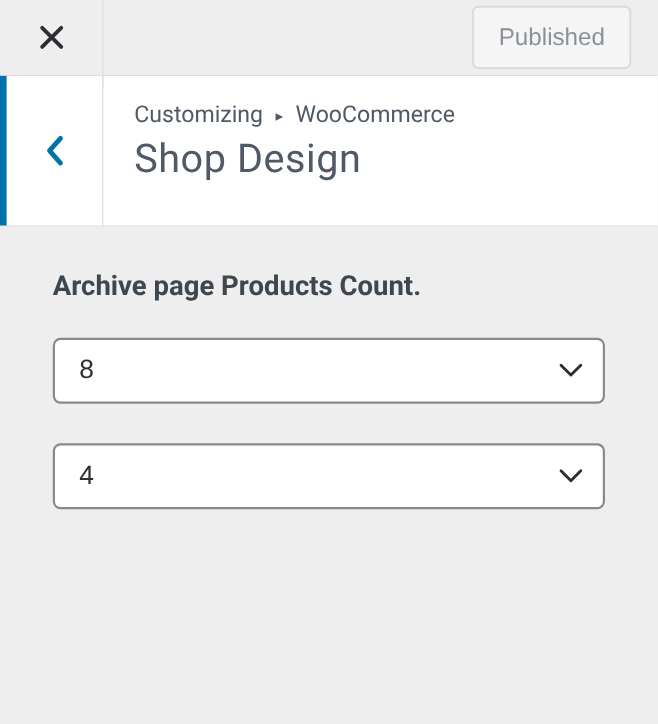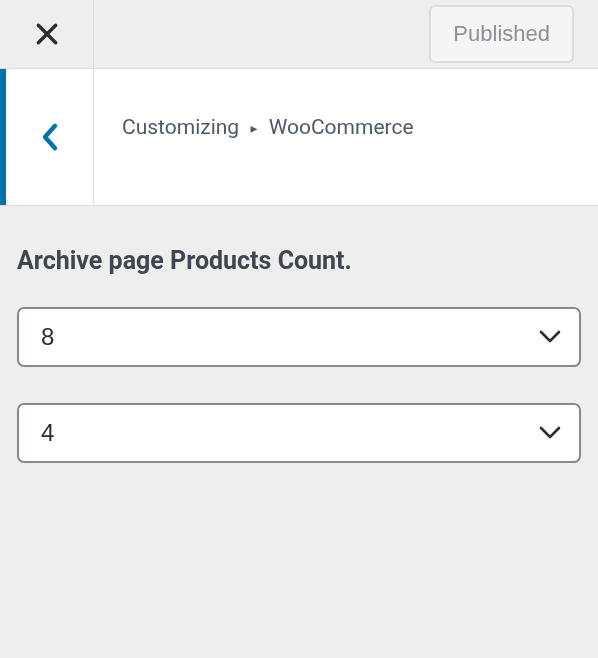--- a/index.html
+++ b/index.html
@@ -58,41 +58,40 @@
       border-right: 1px solid #dcdcdc;
     }
     .back-icon svg {
       width: 22px;
       height: 30px;
       display: block;
     }
     .header-text {
       padding: 24px 28px 32px;
       flex: 1;
-      margin-top: 22px;
     }
     .breadcrumb {
       font-size: 21px;
       color: #4f5a66;
       margin-bottom: 6px;
     }
     .breadcrumb .sep {
       margin: 0 6px;
       display: inline-block;
       font-size: 14px;
       vertical-align: middle;
     }
     .page-title {
       font-size: 36px;
       font-weight: 400;
       color: #4f5a66;
       letter-spacing: 0.5px;
     }
     .content {
-      padding: 40px 17px 20px;
+      padding: 40px 48px 20px;
     }
     .section-heading {
       font-size: 25px;
       font-weight: 700;
       color: #3e464f;
       margin-bottom: 32px;
     }
     .control-label {
       font-size: 22px;
       font-style: italic;
@@ -152,20 +151,21 @@
           <path d="M12 3 L4 12 L12 21" stroke="#0073aa" stroke-width="3.5" stroke-linecap="round" stroke-linejoin="round" fill="none"></path>
         </svg>
     </span>
   </div>
   <div class="header-text">
     <div class="breadcrumb">
       <span>Customizing</span>
       <span class="sep">▸</span>
       <span>WooCommerce</span>
     </div>
+    <div class="page-title">Shop Design</div>
   </div>
 </div>
 
 <div class="content">
   <h3 class="section-heading">Archive page Products Count.</h3>
 
   <div class="select-wrap">
     <input class="select" type="text" readonly="" value="8" style="">
     <span class="select-chevron">
       <svg viewBox="0 0 22 14">

